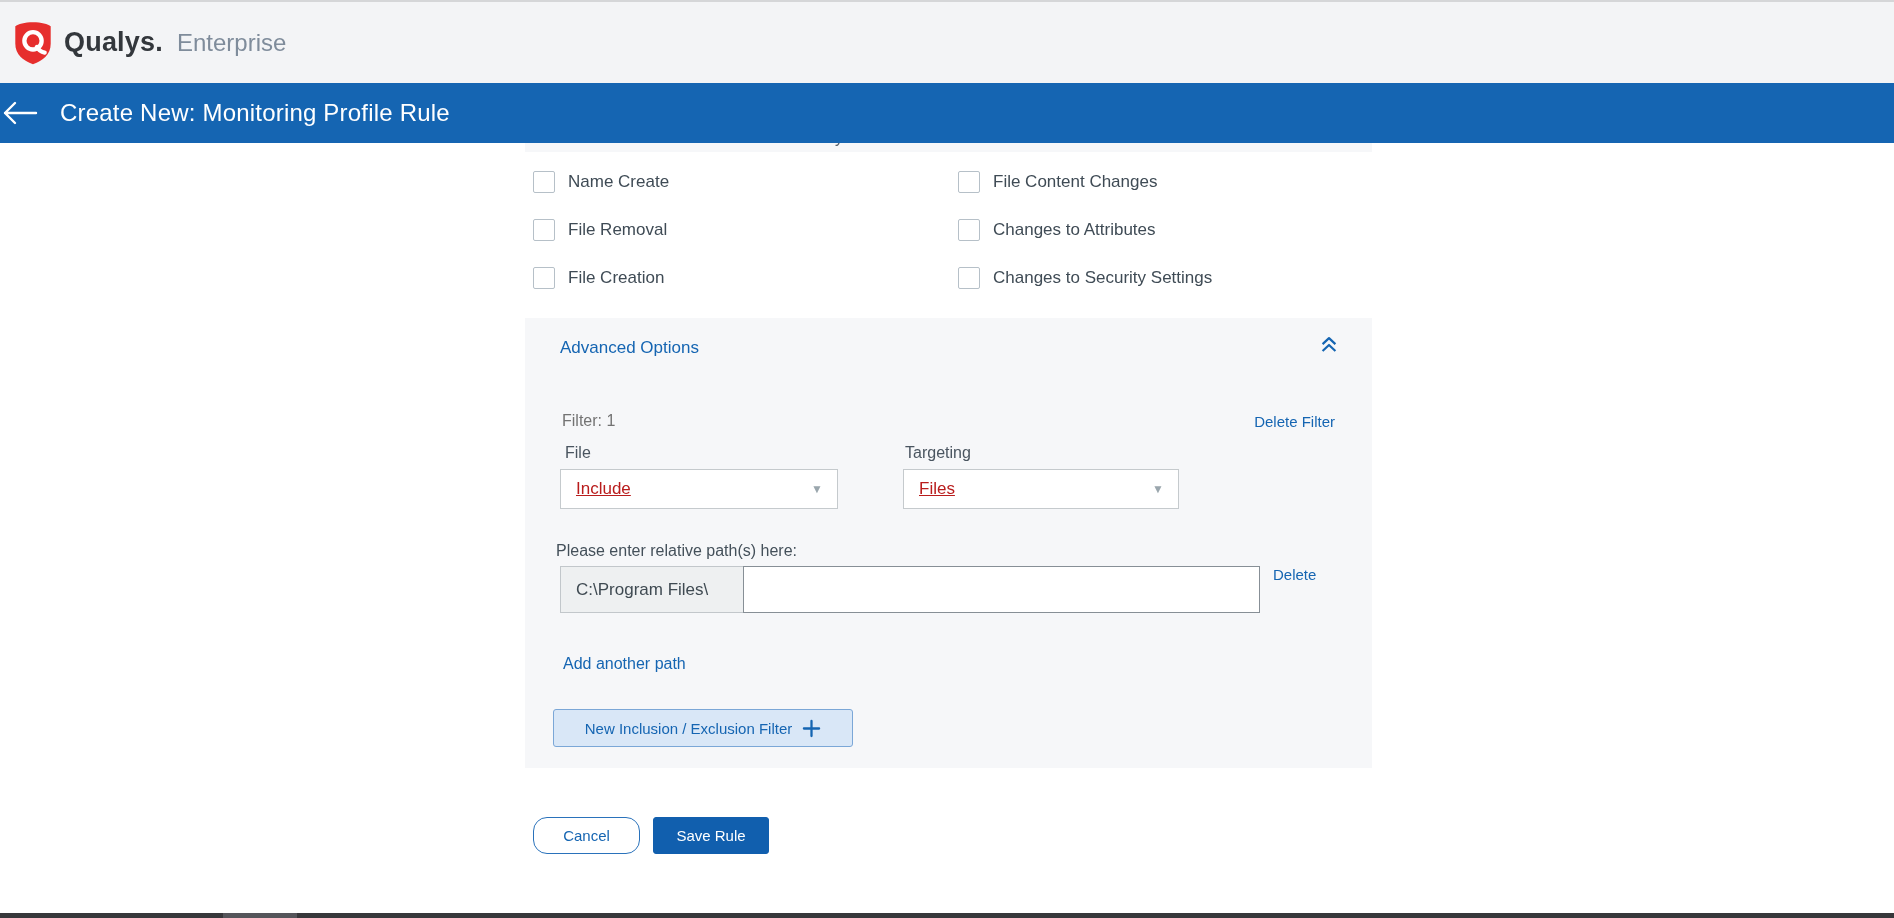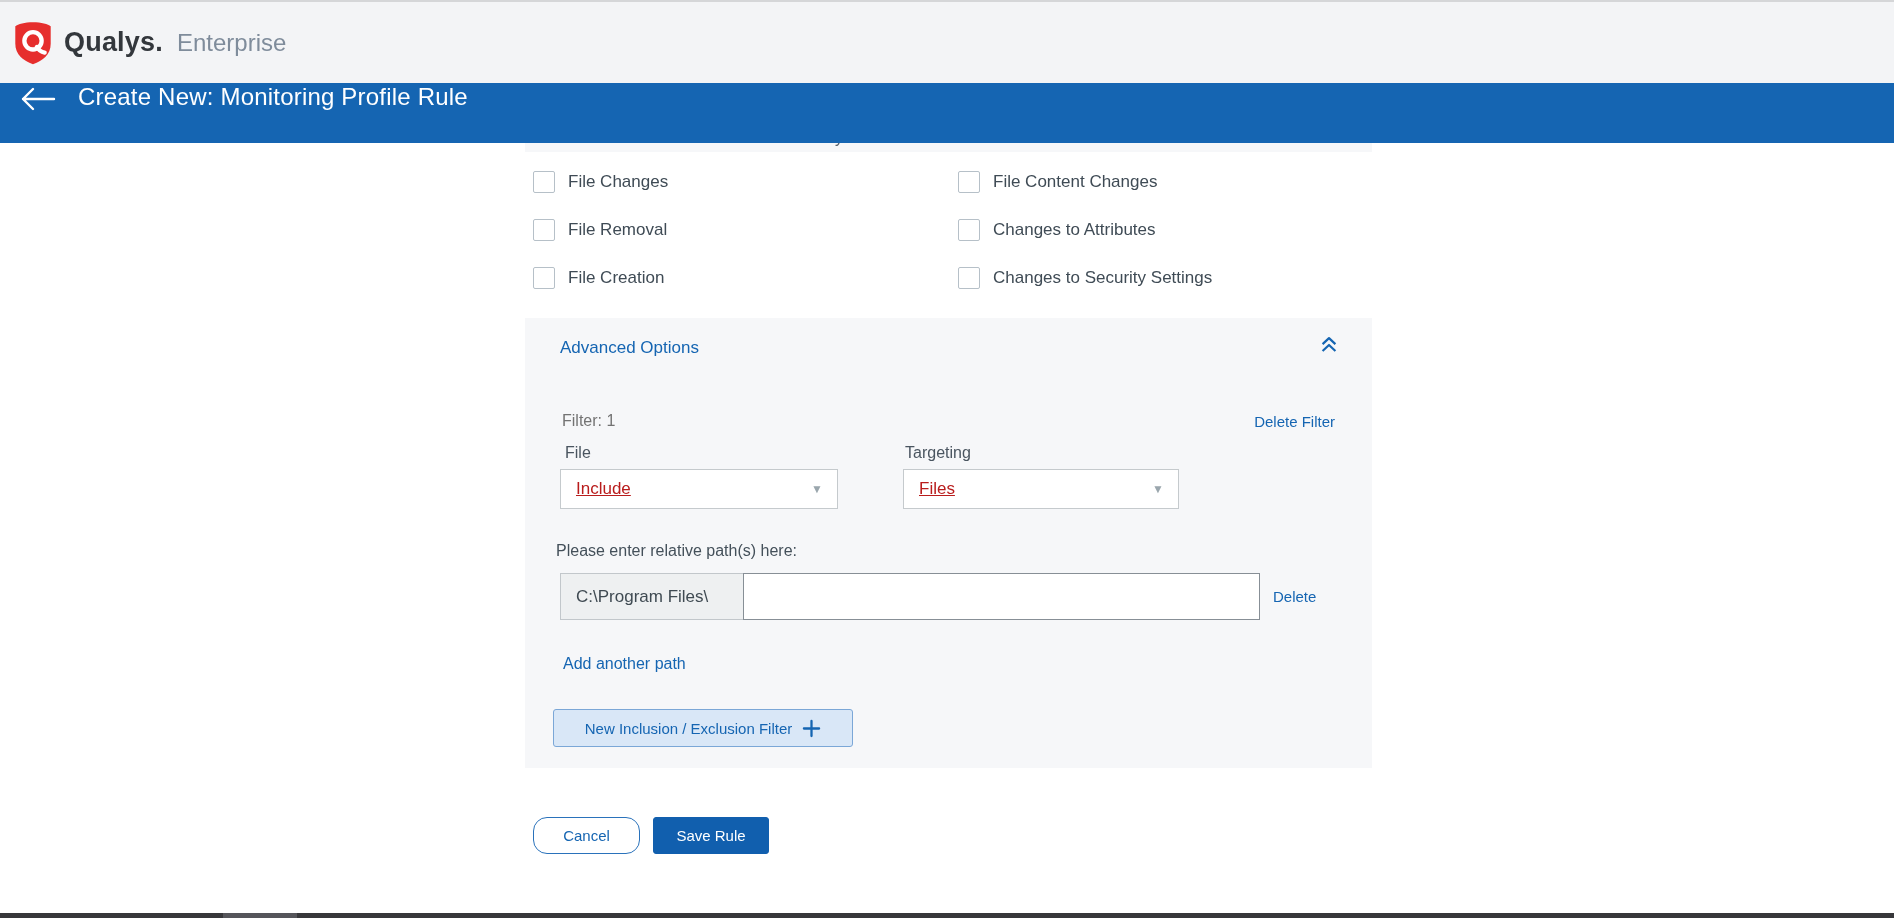--- a/index.html
+++ b/index.html
@@ -8,21 +8,21 @@
 
   
   .topbar{position:absolute;left:0;top:0;width:1894px;height:83px;background:#f3f4f6;
           border-top:2px solid #d5d6d8;display:flex;align-items:center;padding-left:14px;}
   .brand-logo{width:38px;height:44px;margin-right:12px;flex:0 0 auto;}
   .brand-name{font-size:27px;font-weight:bold;color:#33373c;letter-spacing:.2px;}
   .brand-edition{font-size:24px;color:#7f8c9b;margin-left:14px;}
 
   
   .bluebar{position:absolute;left:0;top:83px;width:1894px;height:60px;background:#1565b2;
-           display:flex;align-items:flex-start;padding-left:18px;}
+           display:flex;align-items:center;}
   .back-btn{width:40px;height:32px;display:flex;align-items:center;justify-content:center;
             background:transparent;border:none;cursor:pointer;margin-right:20px;padding:0;}
   .page-title{color:#ffffff;font-size:24px;font-weight:500;letter-spacing:.2px;}
 
   
   .content-col{position:absolute;left:525px;top:143px;width:847px;}
   .scroll-strip{position:relative;height:9px;background:#f6f7f9;overflow:hidden;}
   .scroll-strip .frag{position:absolute;left:310px;top:-14px;font-size:16px;color:#56606b;}
 
   .checkbox-section{padding:6px 0 0 8px;}
@@ -43,21 +43,21 @@
   .field-label{position:absolute;font-size:16px;color:#4a5560;}
   .type-label{left:40px;top:126px;}
   .targeting-label{left:380px;top:126px;}
   .select{position:absolute;top:151px;height:40px;background:#ffffff;border:1px solid #c5cacd;
           display:flex;align-items:center;justify-content:space-between;padding:0 14px 0 15px;cursor:pointer;}
   .type-select{left:35px;width:278px;}
   .targeting-select{left:378px;width:276px;}
   .select .sel-value{font-size:17px;color:#b91c1c;text-decoration:underline;}
   .select .caret{font-size:12px;color:#9aa6ad;}
   .path-prompt{position:absolute;left:31px;top:224px;font-size:16px;color:#44505a;}
-  .path-row{position:absolute;left:35px;top:255px;display:flex;align-items:center;}
+  .path-row{position:absolute;left:35px;top:248px;display:flex;}
   .path-prefix{width:183px;height:47px;background:#eef0f1;border:1px solid #c2c7cb;border-right:none;
                display:flex;align-items:center;padding-left:15px;font-size:17px;color:#3f4a52;}
   .path-input{width:517px;height:47px;border:1px solid #878f96;background:#ffffff;
               font-size:17px;color:#3f4a52;padding:0 10px;outline:none;}
   .delete-path{margin-left:13px;font-size:15px;}
   .add-path{position:absolute;left:38px;top:337px;font-size:16px;}
   .new-filter-btn{position:absolute;left:28px;top:391px;width:300px;height:38px;
                   background:#d9e7f7;border:1px solid #7ba7d7;border-radius:3px;cursor:pointer;
                   display:flex;align-items:center;justify-content:center;gap:10px;}
   .new-filter-btn .btn-text{font-size:15px;color:#1565b2;text-align:right;}
@@ -100,21 +100,21 @@
   <div class="content-col">
 
     <div class="scroll-strip">
       <span class="frag">y</span>
     </div>
 
     <div class="checkbox-section">
       <div class="cb-row">
         <div class="cb-cell left">
           <span class="checkbox"></span>
-          <span class="cb-label">File Changes</span>
+          <span class="cb-label">Name Create</span>
         </div>
         <div class="cb-cell">
           <span class="checkbox"></span>
           <span class="cb-label">File Content Changes</span>
         </div>
       </div>
       <div class="cb-row">
         <div class="cb-cell left">
           <span class="checkbox"></span>
           <span class="cb-label">File Removal</span>

